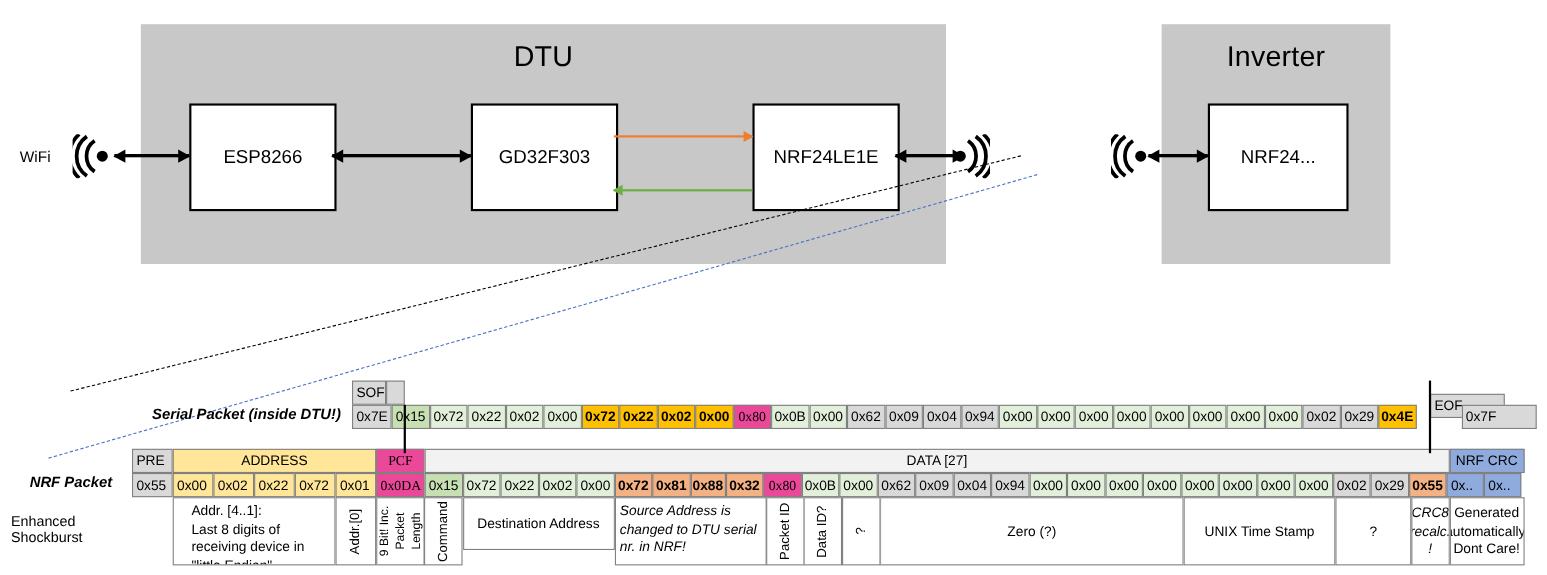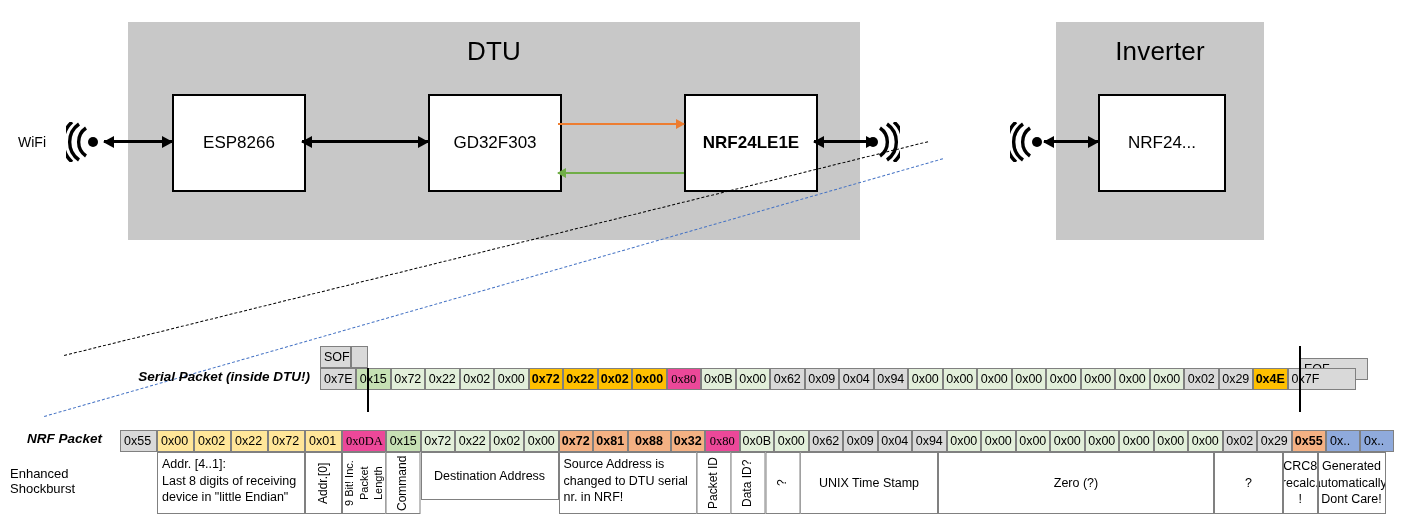--- a/index.html
+++ b/index.html
@@ -62,21 +62,21 @@
   .cell.c{justify-content:center;padding-left:0;}
   .cell.b{font-weight:bold;}
   .grey{background:#d9d9d9;}
   .green-d{background:#c6e0b4;}
   .green-l{background:#e2efda;}
   .yellow{background:#ffe699;}
   .orange{background:#ffc000;}
   .blue-l{background:#ec4899;font-family:Liberation Serif, serif;}
   .blue-m{background:#8faadc;}
   .salmon{background:#f4b183;}
-  .salmon-l{background:#fbe2d5;}
+  .salmon-l{background:#fbe2d5;font-style:italic;}
   .white{background:#ffffff;}
   .hdr-blank{background:#f2f2f2;}
 
   .desc{
     box-sizing:border-box;border:1px solid #808080;background:#fff;
     font-size:12.5px;line-height:1.32;
     display:flex;align-items:center;justify-content:center;
     text-align:center;padding:2px 3px;overflow:hidden;
   }
   .desc.left{justify-content:flex-start;text-align:left;align-items:flex-start;padding:3px 4px;}
@@ -107,21 +107,21 @@
     <path d="M13 2 A22 22 0 0 0 13 38" stroke="#000" stroke-width="3.4" fill="none"></path>
     <path d="M6 0 A27 27 0 0 0 6 40" stroke="#000" stroke-width="3.4" fill="none"></path>
   </svg>
 
   <div class="chip" style="left:172px;top:94px;width:130px;height:94px;">
     <span>ESP8266</span>
   </div>
   <div class="chip" style="left:428px;top:94px;width:130px;height:94px;">
     <span>GD32F303</span>
   </div>
-  <div class="chip" style="left:684px;top:94px;width:130px;height:94px;font-weight:bold;">
+  <div class="chip" style="left:684px;top:94px;width:130px;height:94px;">
     <span>NRF24LE1E</span>
   </div>
 
   <div class="chip" style="left:1098px;top:94px;width:124px;height:94px;">
     <span>NRF24...</span>
   </div>
 
   <div class="harrow thick lt rt" style="left:104px;top:140px;width:68px;"></div>
   <div class="harrow thick lt rt" style="left:302px;top:140px;width:126px;"></div>
   <div class="harrow orange rt" style="left:558px;top:123px;width:126px;"></div>
@@ -180,42 +180,49 @@
         <div class="cell c green-l" style="width: 34.5px;">0x00</div>
         <div class="cell c green-l" style="width: 34.5px;">0x00</div>
         <div class="cell c green-l" style="width: 34.5px;">0x00</div>
         <div class="cell c green-l" style="width: 34.5px;">0x00</div>
         <div class="cell c green-l" style="width: 34.5px;">0x00</div>
         <div class="cell c green-l" style="width: 34.5px;">0x00</div>
         <div class="cell c grey" style="width: 34.5px;">0x02</div>
         <div class="cell c grey" style="width: 34.5px;">0x29</div>
         <div class="cell c orange b" style="width: 34.5px;">0x4E</div>
       </div>
-    <div class="cell grey" style="width:68px;">0x7F</div>
+    <div class="cell grey" style="width:68px;margin-left:41px;">0x7F</div>
   </div>
 
   <div class="pkt-label" style="left:10px;top:431px;width:92px;">NRF Packet</div>
   <div class="pkt-sub" style="left:10px;top:450px;width:110px;">Enhanced Shockburst</div>
 
+  <div class="cellrow" style="left:120px;top:408px;">
+      <div class="cell grey" style="width: 37px;">PRE</div>
+      <div class="cell c yellow" style="width: 185px;">ADDRESS</div>
+      <div class="cell c blue-l" style="width: 44px;">PCF</div>
+      <div class="cell c hdr-blank" style="width: 931.5px; justify-content: center;">DATA [27]</div>
+      <div class="cell c blue-m" style="width: 68px;">NRF CRC</div>
+    </div>
   <div class="cellrow" style="left:120px;top:430px;">
       <div class="cell grey" style="width: 37px;">0x55</div>
       <div class="cell yellow" style="width: 37px;">0x00</div>
       <div class="cell yellow" style="width: 37px;">0x02</div>
       <div class="cell yellow" style="width: 37px;">0x22</div>
       <div class="cell yellow" style="width: 37px;">0x72</div>
       <div class="cell yellow" style="width: 37px;">0x01</div>
       <div class="cell blue-l" style="width: 44px;">0x0DA</div>
       <div class="cell c green-d" style="width: 34.5px;">0x15</div>
       <div class="cell c green-l" style="width: 34.5px;">0x72</div>
       <div class="cell c green-l" style="width: 34.5px;">0x22</div>
       <div class="cell c green-l" style="width: 34.5px;">0x02</div>
       <div class="cell c green-l" style="width: 34.5px;">0x00</div>
       <div class="cell c salmon b" style="width: 34.5px;">0x72</div>
       <div class="cell c salmon b" style="width: 34.5px;">0x81</div>
-      <div class="cell c salmon b" style="width: 43px;">0x88</div>
+      <div class="cell c salmon b" style="width: 32px;">0x88</div>
       <div class="cell c salmon b" style="width: 34.5px;">0x32</div>
       <div class="cell c blue-l" style="width: 34.5px;">0x80</div>
       <div class="cell c green-l" style="width: 34.5px;">0x0B</div>
       <div class="cell c green-l" style="width: 34.5px;">0x00</div>
       <div class="cell c grey" style="width: 34.5px;">0x62</div>
       <div class="cell c grey" style="width: 34.5px;">0x09</div>
       <div class="cell c grey" style="width: 34.5px;">0x04</div>
       <div class="cell c grey" style="width: 34.5px;">0x94</div>
       <div class="cell c green-l" style="width: 34.5px;">0x00</div>
       <div class="cell c green-l" style="width: 34.5px;">0x00</div>
@@ -226,34 +233,34 @@
       <div class="cell c green-l" style="width: 34.5px;">0x00</div>
       <div class="cell c green-l" style="width: 34.5px;">0x00</div>
       <div class="cell c grey" style="width: 34.5px;">0x02</div>
       <div class="cell c grey" style="width: 34.5px;">0x29</div>
       <div class="cell c salmon b" style="width: 34.5px;">0x55</div>
       <div class="cell blue-m" style="width: 34px;">0x..</div>
       <div class="cell blue-m" style="width: 34px;">0x..</div>
     </div>
   <div class="cellrow" style="left:120px;top:452px;align-items:stretch;">
       <div class="desc" style="width: 37px; border: none; background: transparent;"></div>
-      <div class="desc left white" style="width: 148px; height: 62px; display: block; padding: 3px 4px;">
+      <div class="desc left white" style="width: 148px; height: 62px; display: block; padding: 3px 16px;">
         <div>Addr. [4..1]:</div>
         <div>Last 8 digits of receiving device in "little Endian"</div>
       </div>
       <div class="desc vert white" style="width: 37px; height: 62px; font-size: 12px;">Addr.[0]</div>
       <div class="desc vert white two" style="width: 44px; height: 62px; writing-mode: vertical-rl; transform: rotate(180deg); font-size: 11px;">9 Bit! Inc. Packet Length</div>
       <div class="desc vert white" style="width: 34.5px; height: 62px; font-size: 12px;">Command</div>
       <div class="desc white" style="width: 138px; height: 48px;">Destination Address</div>
       <div class="desc left salmon-l" style="width: 138px; height: 62px;">Source Address is changed to DTU serial nr. in NRF!</div>
       <div class="desc vert white" style="width: 34.5px; height: 62px; font-size: 12px;">Packet ID</div>
       <div class="desc vert white" style="width: 34.5px; height: 62px; font-size: 12px;">Data ID?</div>
       <div class="desc vert white" style="width: 34.5px; height: 62px; font-size: 12px;">?</div>
+      <div class="desc white" style="width: 276px; height: 62px;">Zero (?)</div>
       <div class="desc white" style="width: 138px; height: 62px;">UNIX Time Stamp</div>
-      <div class="desc white" style="width: 276px; height: 62px;">Zero (?)</div>
       <div class="desc white" style="width: 69px; height: 62px;">?</div>
       <div class="desc salmon-l" style="width: 34.5px; height: 62px;">CRC8 recalc. !</div>
       <div class="desc white" style="width: 68px; height: 62px;">Generated automatically. Dont Care!</div>
     </div>
 
   <div class="thickline" style="left:367px;top:368px;width:2px;height:44px;"></div>
   <div class="thickline" style="left:1299px;top:346px;width:2px;height:66px;"></div>
 </div>
 
 </body></html>

